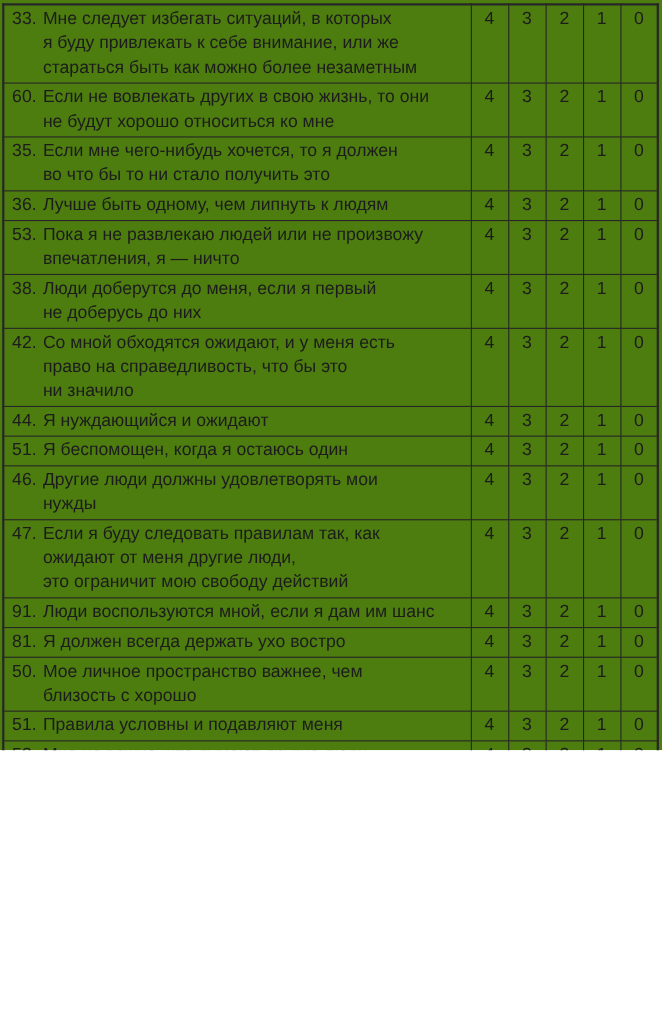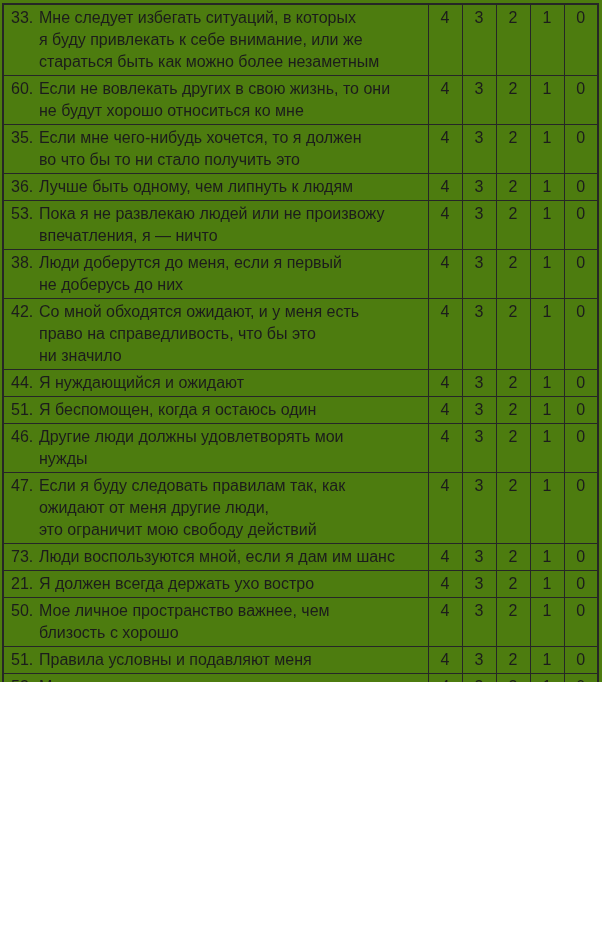--- a/index.html
+++ b/index.html
@@ -217,34 +217,34 @@
           </td>
           <td class="score-cell">4</td>
           <td class="score-cell">3</td>
           <td class="score-cell">2</td>
           <td class="score-cell">1</td>
           <td class="score-cell">0</td>
         </tr>
         <tr>
           <td class="q-cell">
             <div class="q-flex">
-              <span class="q-num">73.</span>
+              <span class="q-num">91.</span>
               <span class="q-text">Люди воспользуются мной, если я дам им шанс</span>
             </div>
           </td>
           <td class="score-cell">4</td>
           <td class="score-cell">3</td>
           <td class="score-cell">2</td>
           <td class="score-cell">1</td>
           <td class="score-cell">0</td>
         </tr>
         <tr>
           <td class="q-cell">
             <div class="q-flex">
-              <span class="q-num">21.</span>
+              <span class="q-num">81.</span>
               <span class="q-text">Я должен всегда держать ухо востро</span>
             </div>
           </td>
           <td class="score-cell">4</td>
           <td class="score-cell">3</td>
           <td class="score-cell">2</td>
           <td class="score-cell">1</td>
           <td class="score-cell">0</td>
         </tr>
         <tr>

